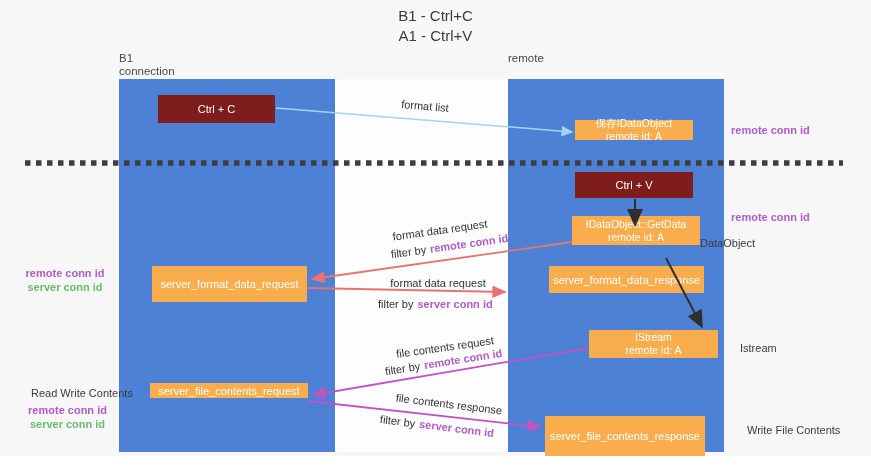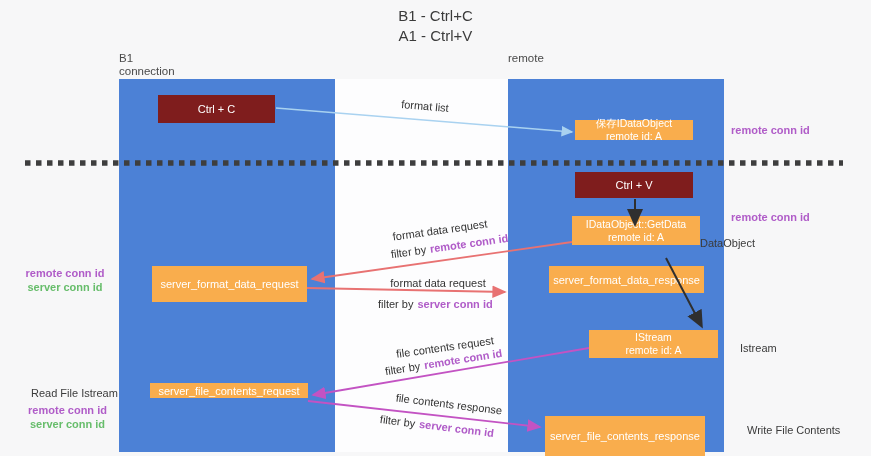--- a/index.html
+++ b/index.html
@@ -122,21 +122,21 @@
   <div class="margin-label bold-purple" style="left:731px; top:124px;">remote conn id</div>
   <div class="margin-label bold-purple" style="left:731px; top:211px;">remote conn id</div>
   <div class="margin-label" style="left:700px; top:237px;">DataObject</div>
   <div class="margin-label" style="left:740px; top:342px;">Istream</div>
   <div class="margin-label" style="left:747px; top:424px;text-align:right;">Write File Contents</div>
 
   <div class="margin-group" style="left:16px; top:267px; width:98px;">
     <div class="purple">remote conn id</div>
     <div class="greentxt">server conn id</div>
   </div>
-  <div class="margin-label" style="left:31px; top:387px;">Read File Istream</div>
+  <div class="margin-label" style="left:31px; top:387px;">Read Write Contents</div>
   <div class="margin-group" style="left:20px; top:404px; width:95px;">
     <div class="purple">remote conn id</div>
     <div class="greentxt">server conn id</div>
   </div>
 
   <svg class="overlay" width="871" height="467" viewBox="0 0 871 467">
     <defs>
       <marker id="ah-blue" markerWidth="9" markerHeight="8" refX="7" refY="3.5" orient="auto">
         <path d="M0,0 L8,3.5 L0,7 z" fill="#a9d2f0"></path>
       </marker>

